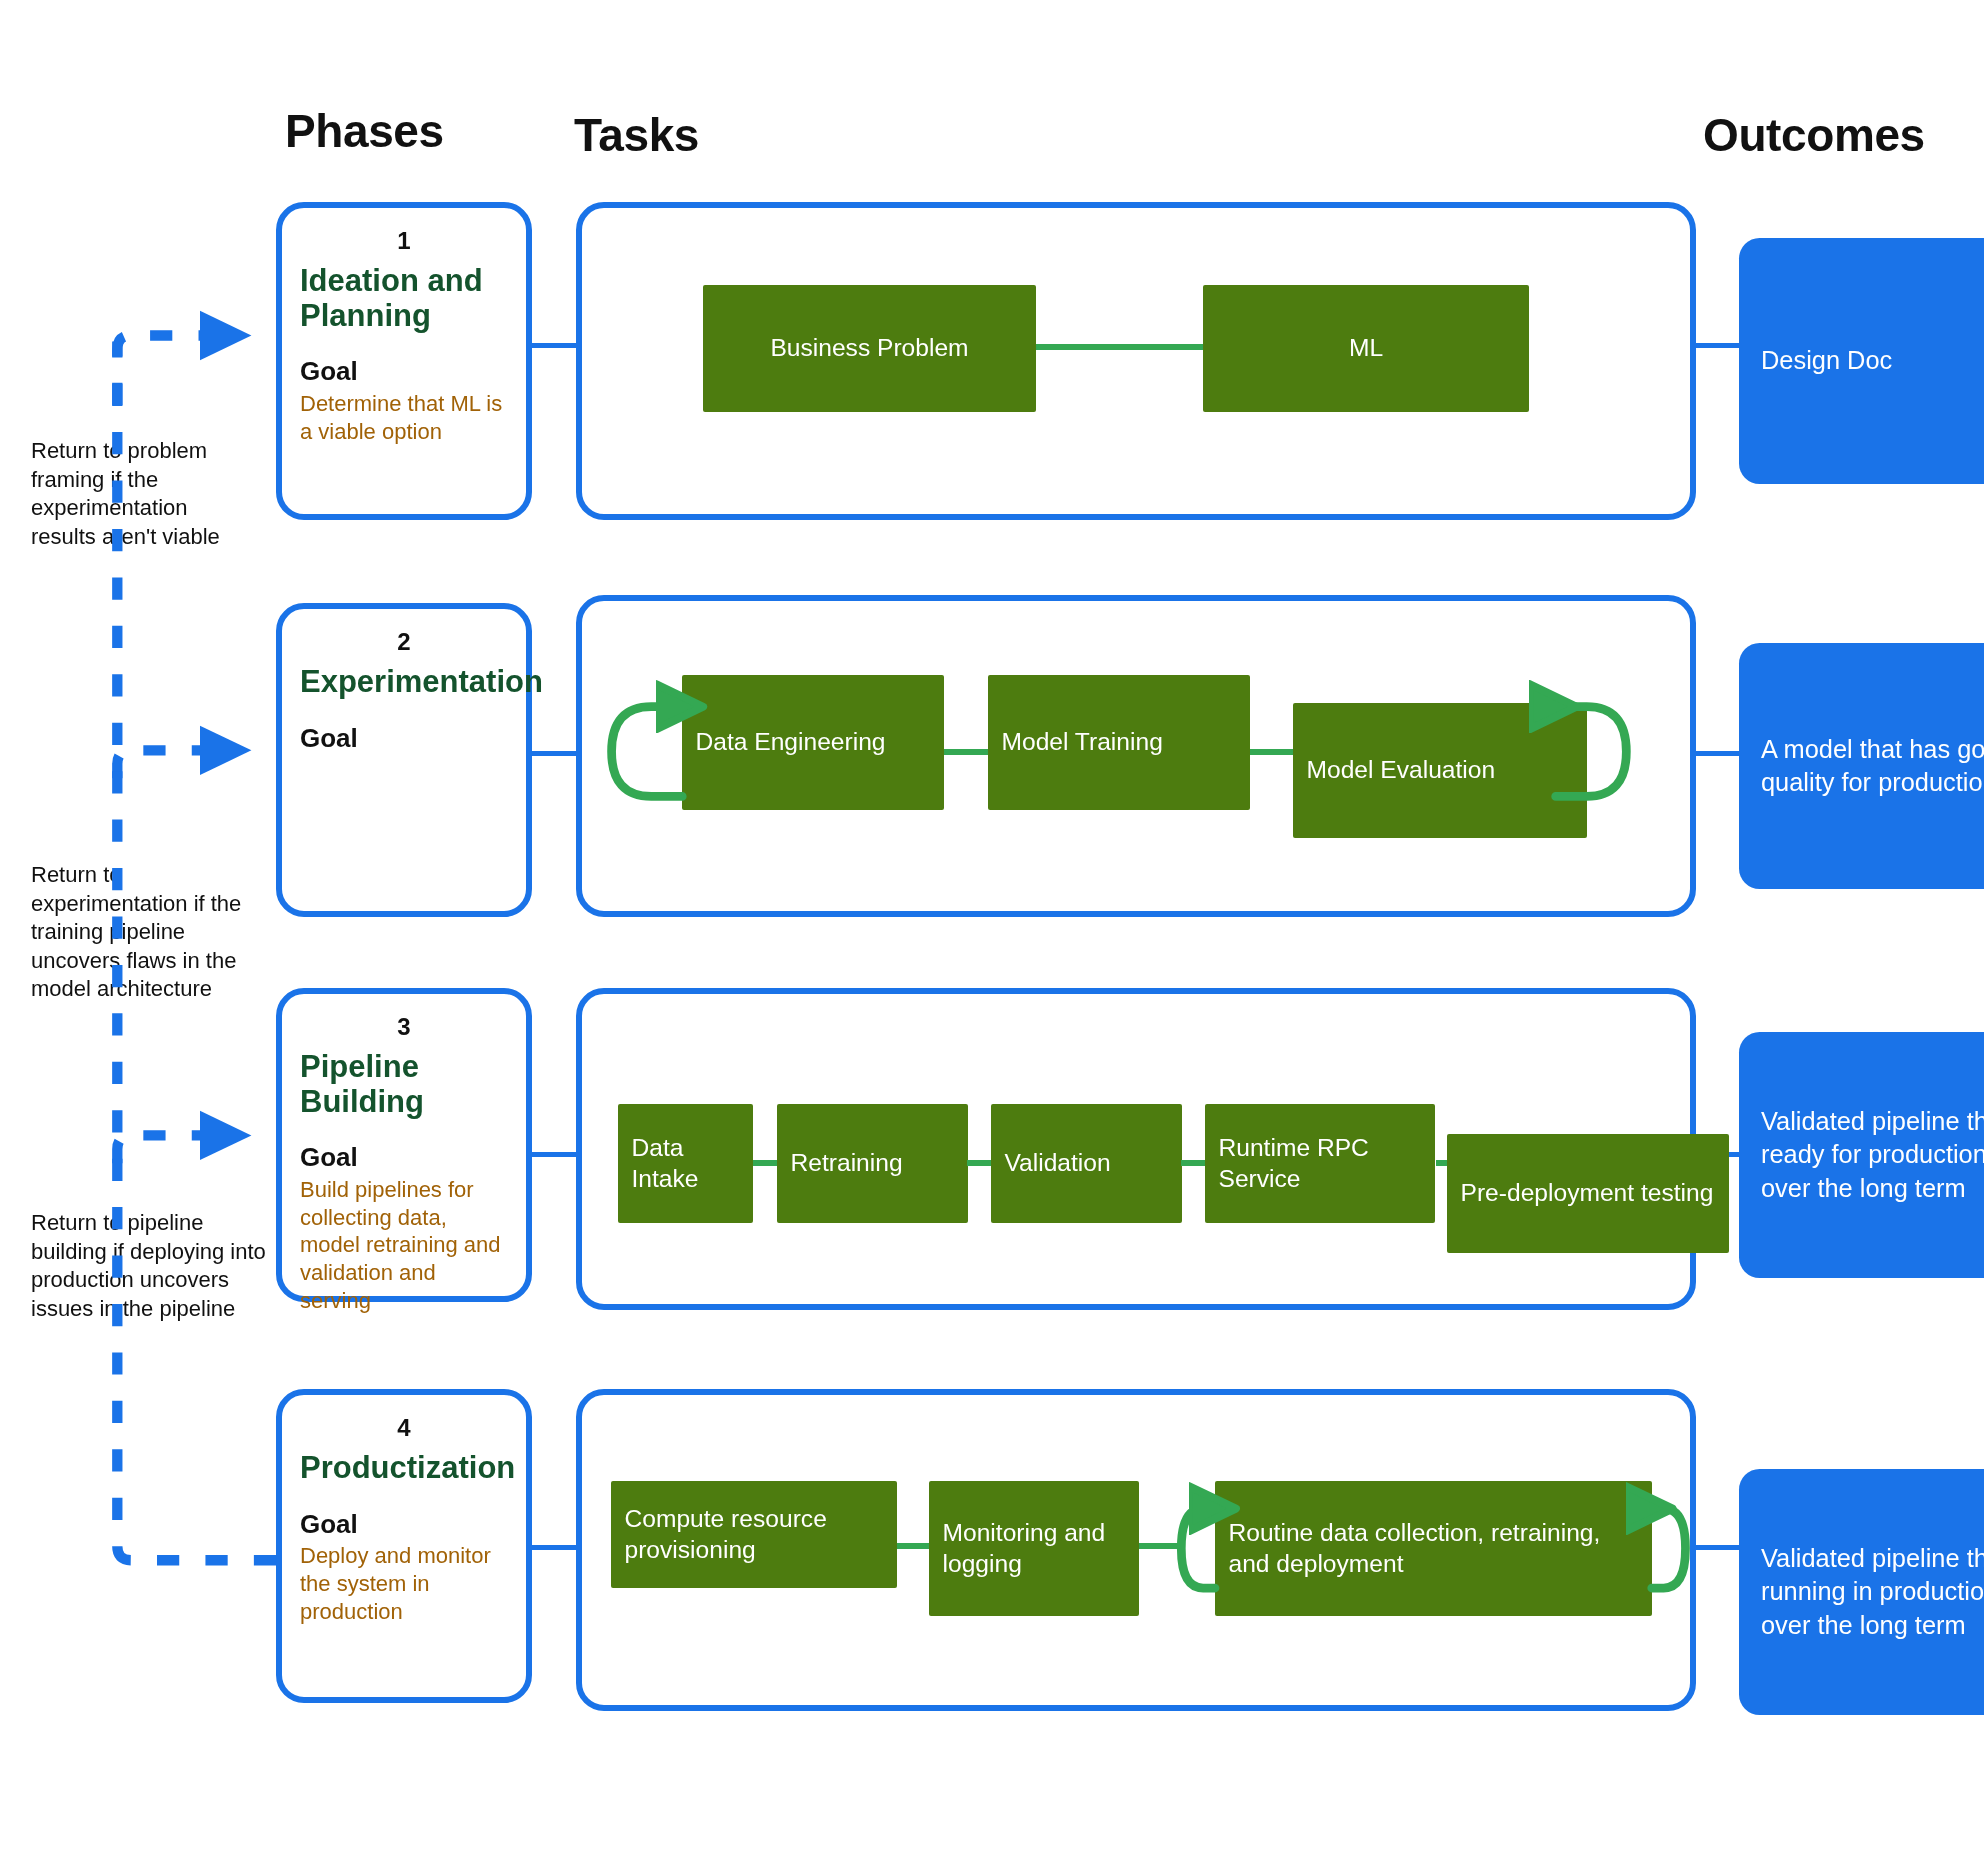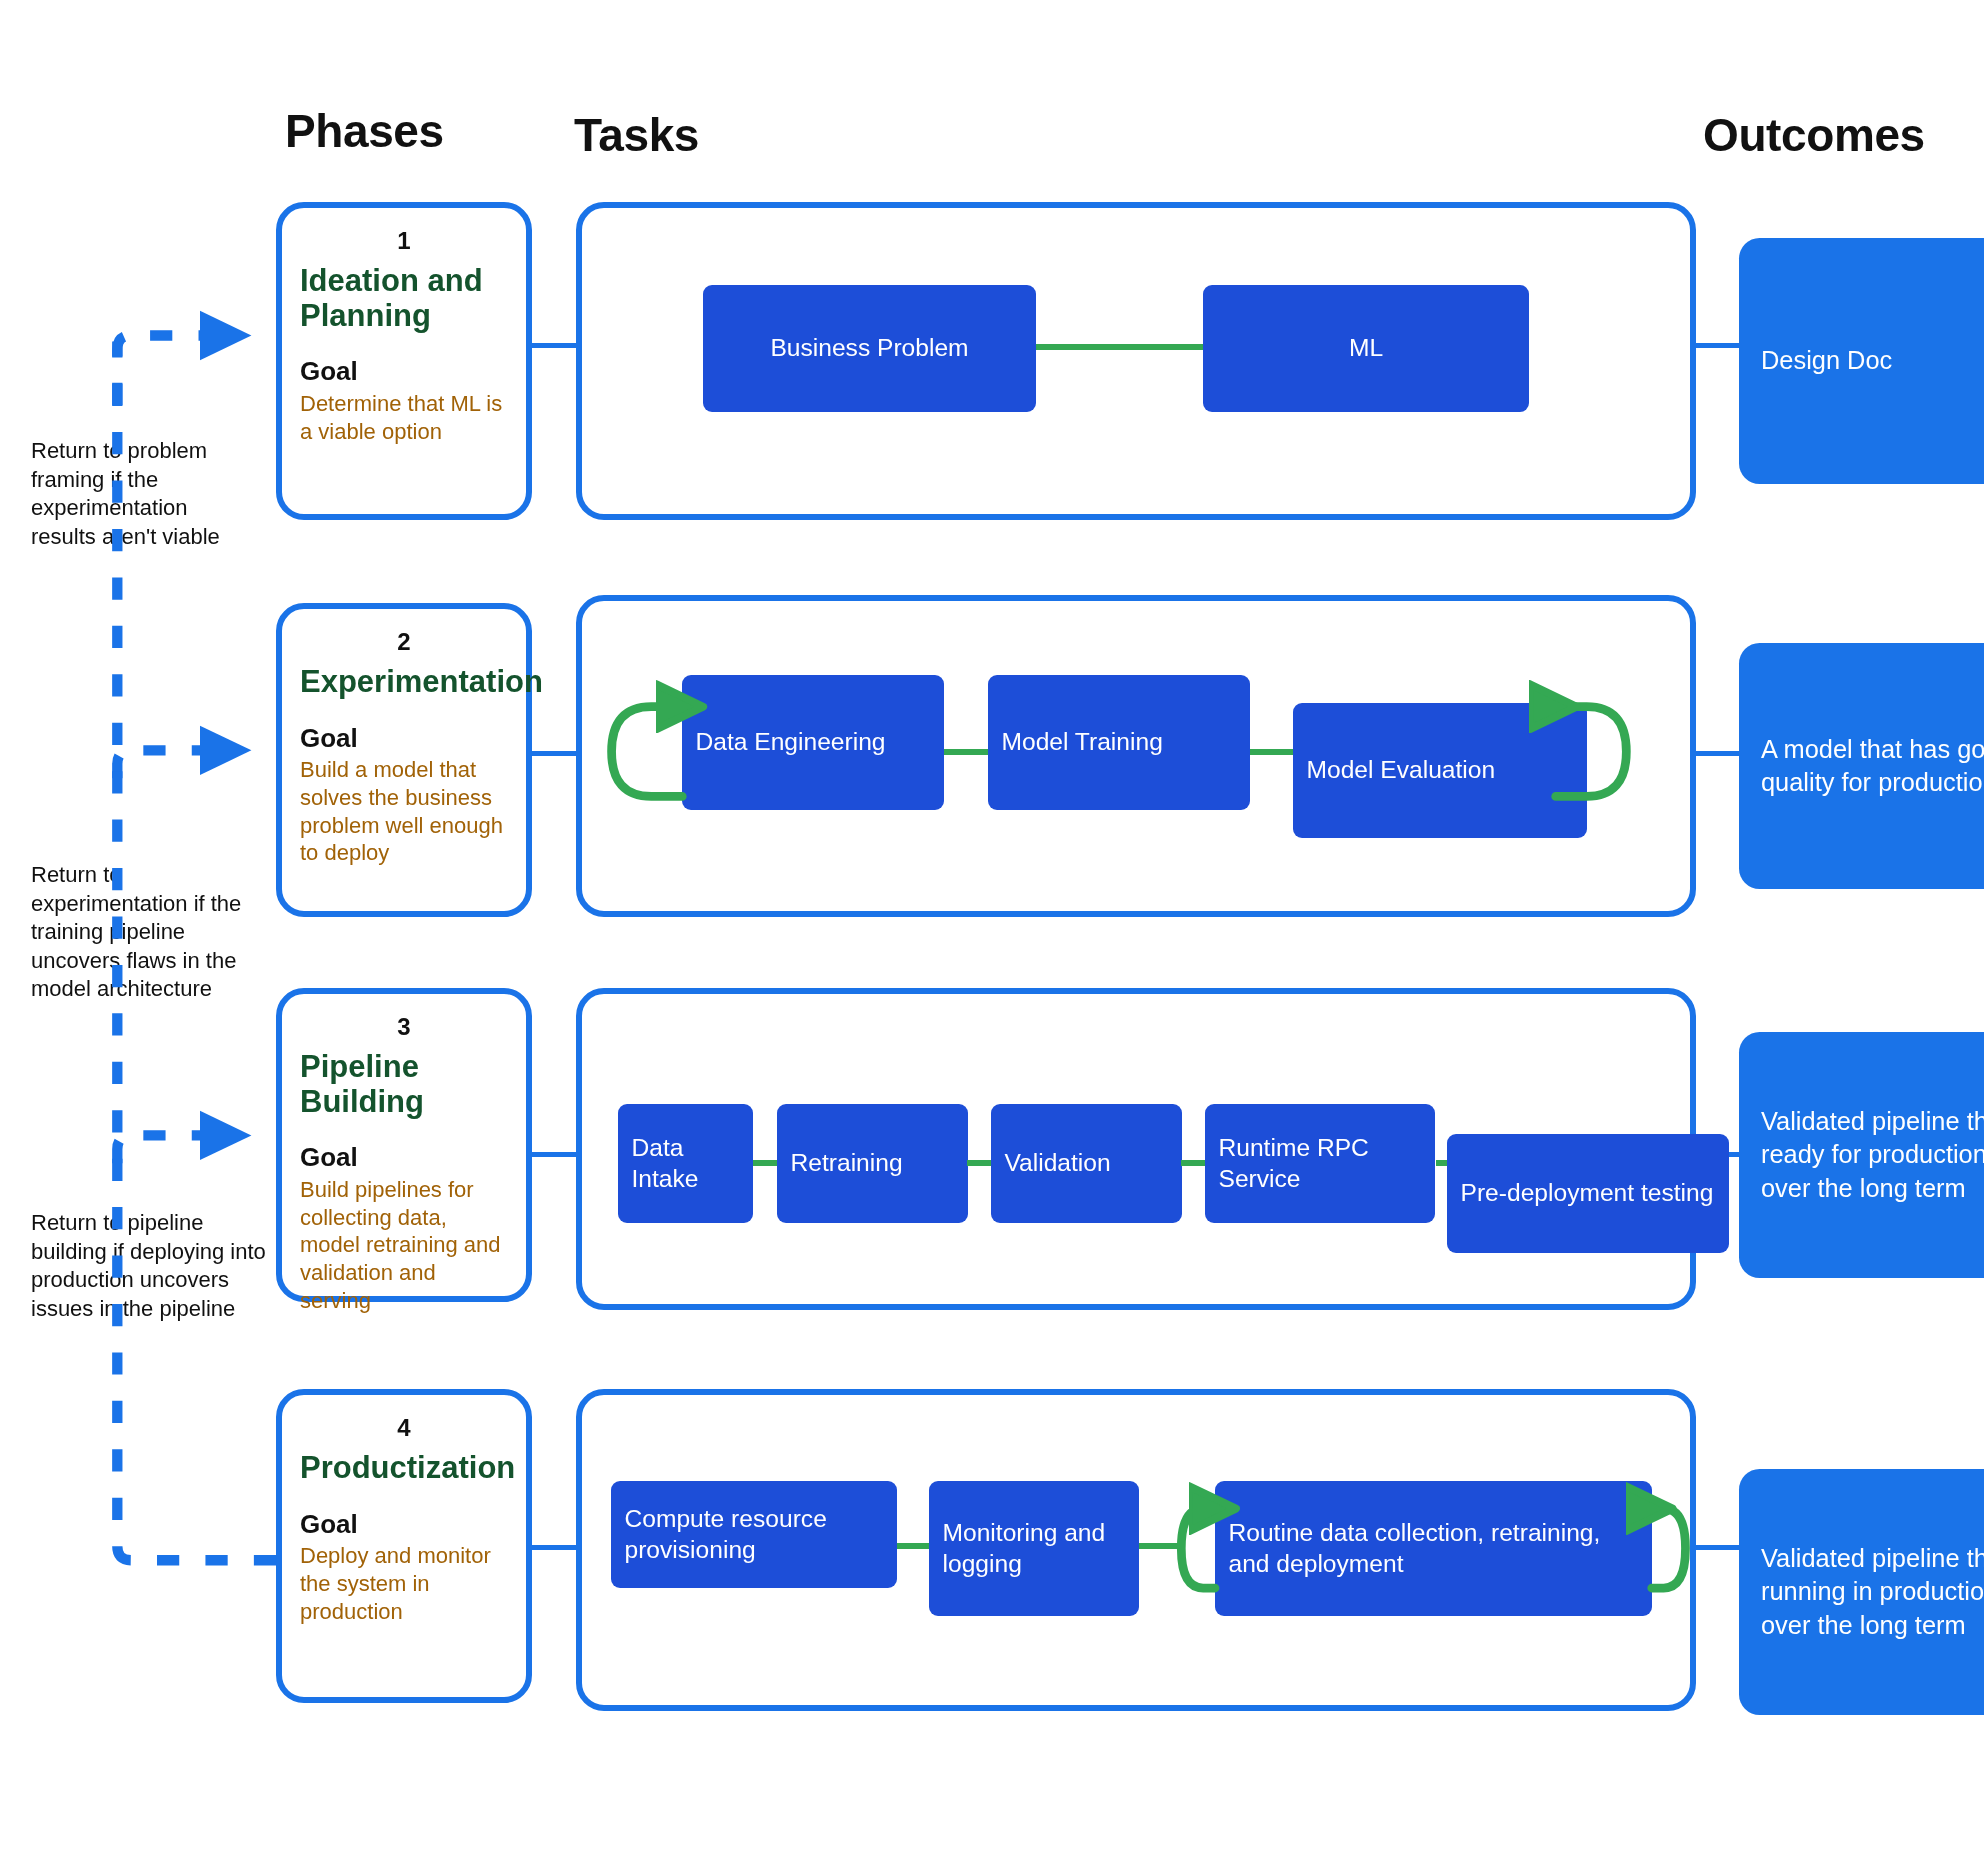--- a/index.html
+++ b/index.html
@@ -13,21 +13,21 @@
   .phase-card{position:absolute;box-sizing:border-box;border:6.4px solid #1a73e8;border-radius:28px;background:#ffffff;padding:13.5px 18px 13.5px 18px;}
   .phase-num{text-align:center;font-size:24px;font-weight:bold;color:#111;line-height:1.1;margin-top:6.4px;}
   .phase-title{text-align:left;font-size:31px;font-weight:bold;color:#14532d;line-height:1.12;margin-top:9.5px;}
   .phase-goal-label{font-size:26px;font-weight:bold;color:#111;margin-top:24px;line-height:1.1;}
   .phase-goal-text{font-size:22px;color:#a16207;line-height:1.26;margin-top:4px;}
 
   
   .tasks-panel{position:absolute;box-sizing:border-box;border:6.4px solid #1a73e8;border-radius:28px;background:#ffffff;}
 
   
-  .task-box{position:absolute;box-sizing:border-box;background:#1d4ed8;border-radius:9px;color:#ffffff;display:flex;align-items:center;padding:0 13.5px;font-size:24.6px;line-height:1.26;}
+  .task-box{position:absolute;box-sizing:border-box;background:#4d7c0f;border-radius:2px;color:#ffffff;display:flex;align-items:center;padding:0 13.5px;font-size:24.6px;line-height:1.26;}
   .task-box.center{justify-content:center;text-align:center;}
 
   
   .outcome-box{position:absolute;box-sizing:border-box;background:#1a73e8;border-radius:20.6px;color:#ffffff;display:flex;align-items:center;padding:0 22px;font-size:25.4px;line-height:1.30;}
 
   
   .conn{position:absolute;background:#1a73e8;}
   .conn-green{position:absolute;background:#34a853;}
 
   
@@ -68,21 +68,20 @@
   <div class="task-box center" style="left:703px;top:285px;width:333px;height:127px;">Business Problem</div>
   <div class="conn-green" style="left:1036px;top:344px;width:167px;height:5.6px;"></div>
   <div class="task-box center" style="left:1203px;top:285px;width:326px;height:127px;">ML</div>
 
   <div class="outcome-box" style="left:1739px;top:238px;width:318px;height:246px;justify-content:flex-start;">Design Doc</div>
 
   <div class="phase-card" style="left:276px;top:603px;width:256px;height:314px;">
     <div class="phase-num">2</div>
     <div class="phase-title">Experimentation</div>
     <div class="phase-goal-label">Goal</div>
-    <div class="phase-goal-text">Build a model that solves the business problem well enough to deploy</div>
   </div>
 
   <div class="tasks-panel" style="left:576px;top:595px;width:1120px;height:322px;"></div>
 
   <div class="task-box" style="left:682px;top:675px;width:262px;height:135px;">Data Engineering</div>
   <div class="conn-green" style="left:944px;top:749px;width:44px;height:5.6px;"></div>
   <div class="task-box" style="left:988px;top:675px;width:262px;height:135px;">Model Training</div>
   <div class="conn-green" style="left:1250px;top:749px;width:44px;height:5.6px;"></div>
   <div class="task-box" style="left:1293px;top:703px;width:294px;height:135px;">Model Evaluation</div>
 

